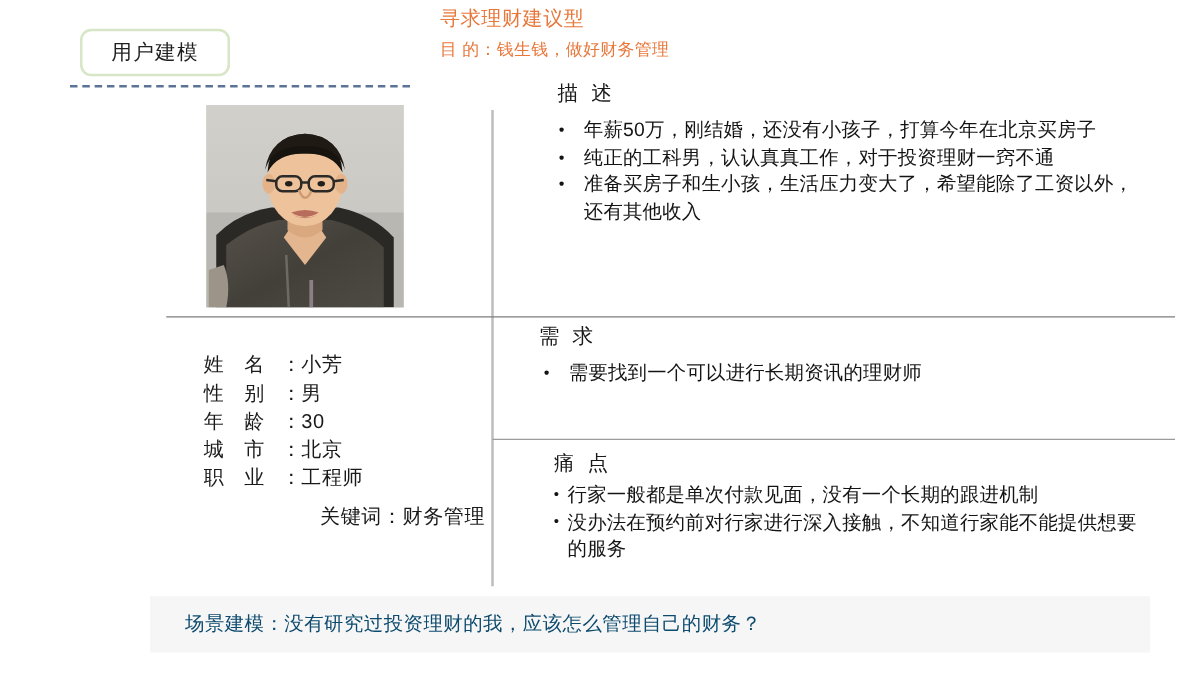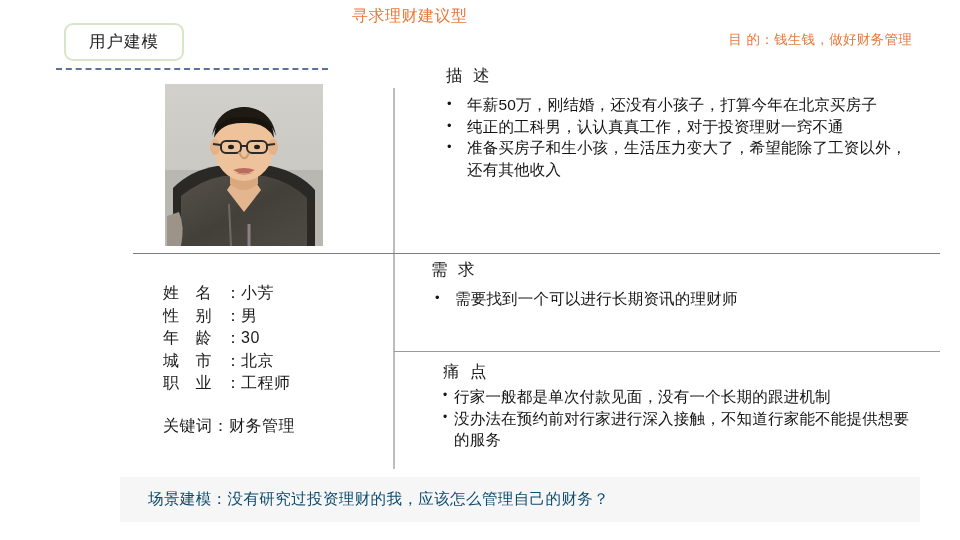--- a/index.html
+++ b/index.html
@@ -59,21 +59,20 @@
     line-height: 20px;
     letter-spacing: 0.5px;
     font-family: Liberation Serif, serif;
   }
   .headline-sub {
     font-size: 13.5px;
     color: #e8773a;
     line-height: 19px;
     margin-top: 4px;
     letter-spacing: 0.3px;
-    text-align: right;
   }
 
   
   .v-divider {
     position: absolute;
     left: 393px;
     top: 88px;
     width: 2px;
     height: 381px;
     background: #bdbdbd;
@@ -126,24 +125,25 @@
     display: inline-block;
     width: 62px;
     letter-spacing: 6px;
   }
   .profile-colon {
     display: inline-block;
     width: 16px;
   }
   .profile-val { letter-spacing: 0.5px; }
   .profile-keyword {
-    margin-top: 20px;
+    margin-top: 8px;
     font-size: 16px;
     line-height: 22px;
     white-space: nowrap;
+    text-align: right;
   }
   .profile-keyword .kw-label { letter-spacing: 0.5px; }
 
   
   .panel { position: absolute; }
   .panel-title {
     font-size: 16.5px;
     letter-spacing: 3px;
     color: #1a1a1a;
     line-height: 22px;

